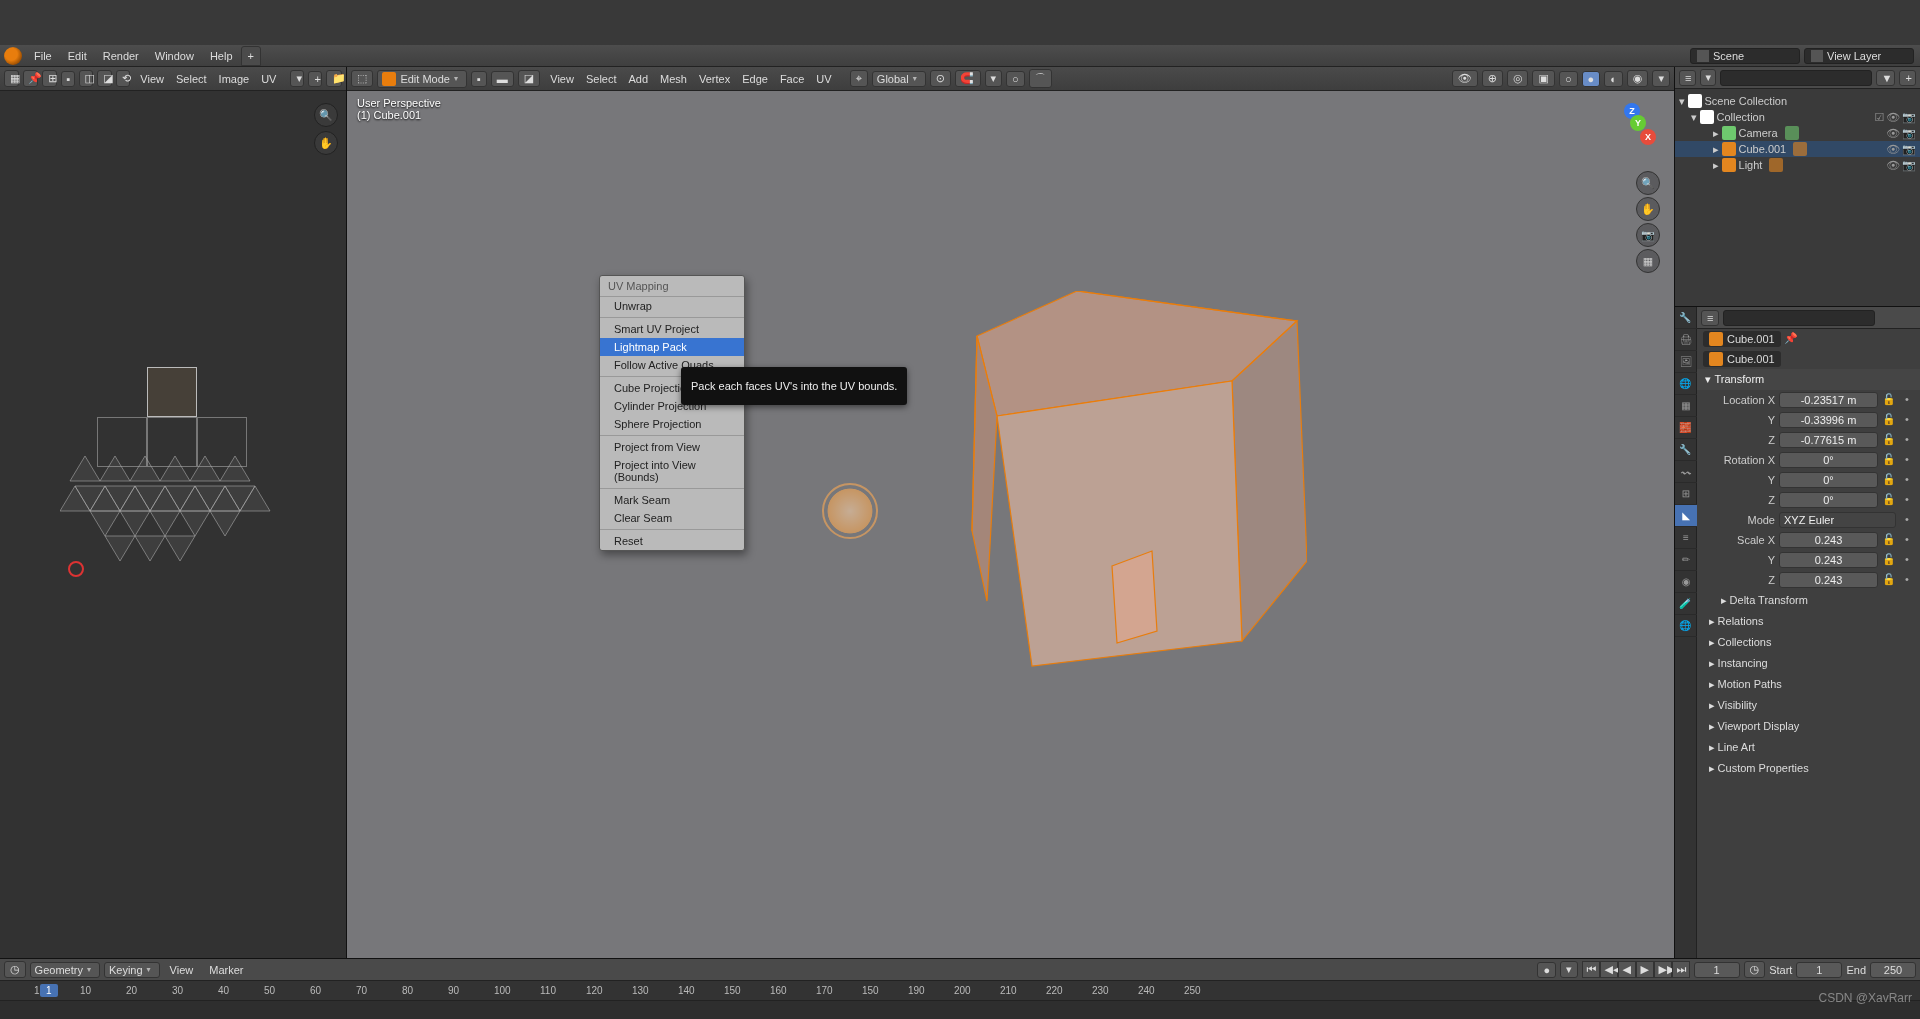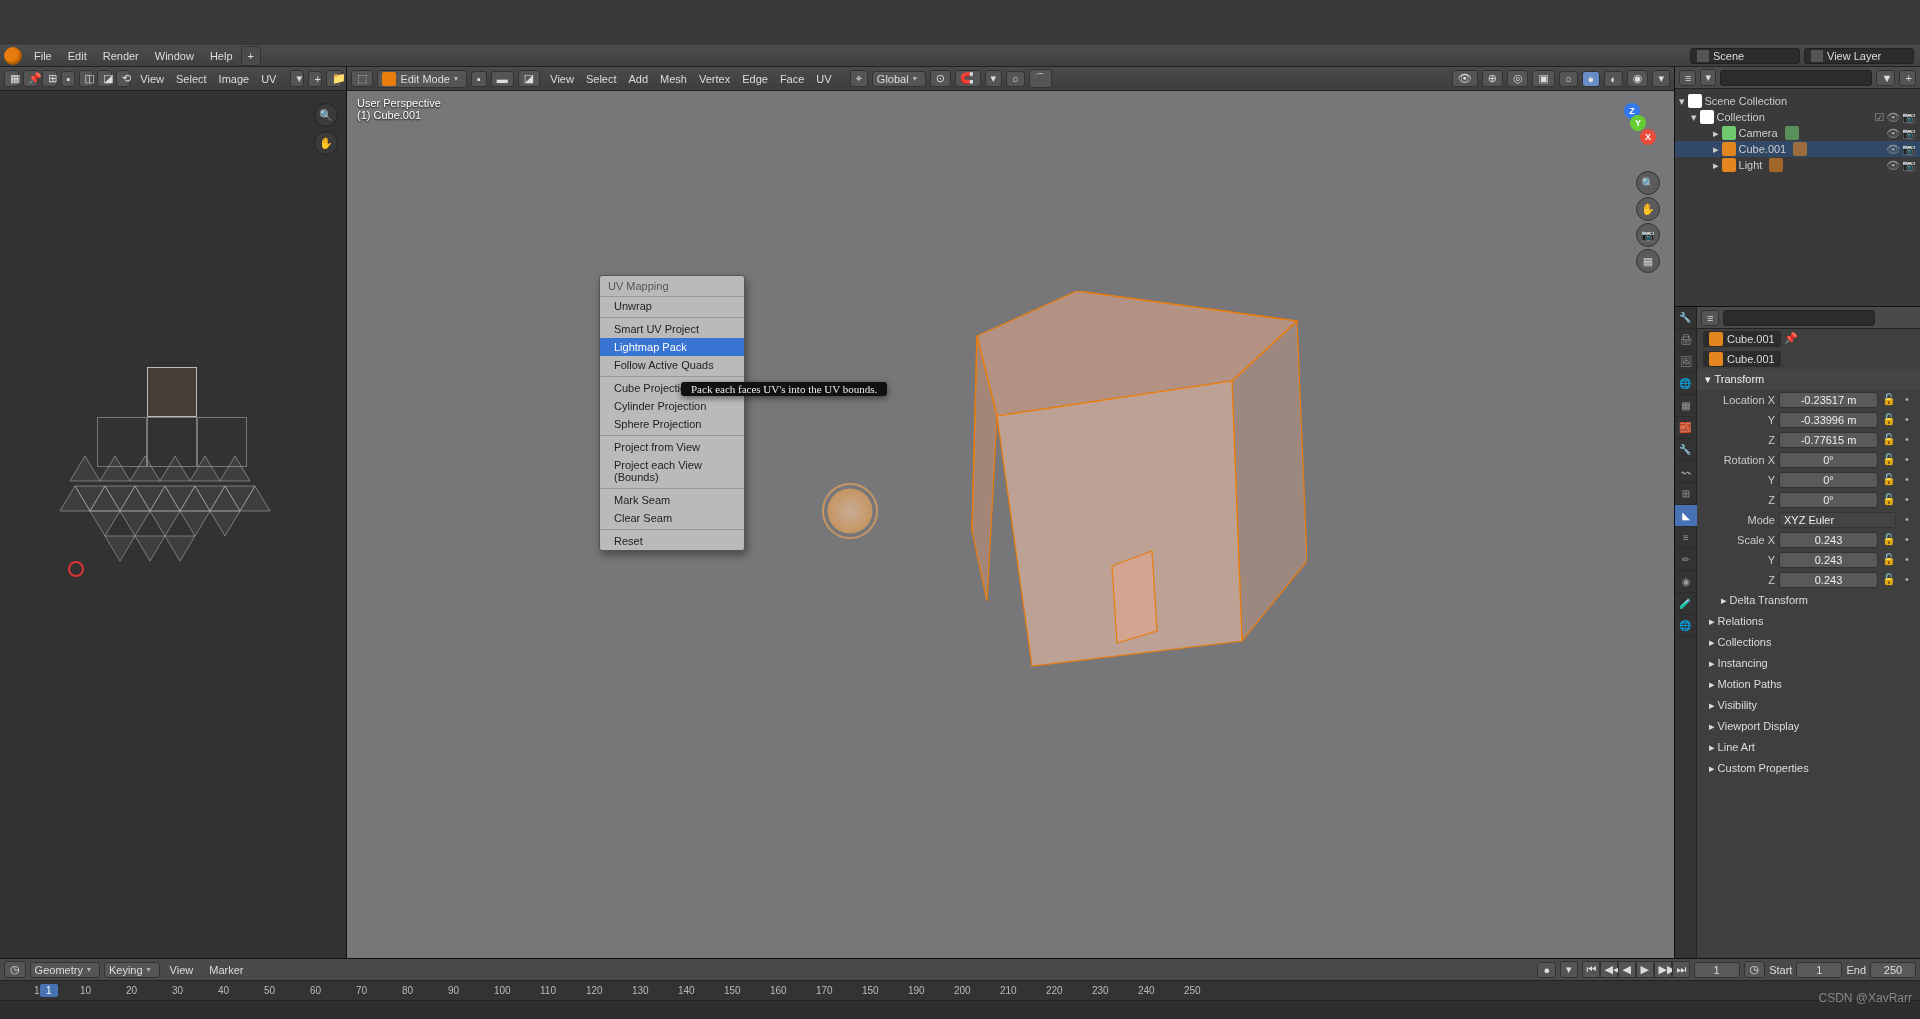--- a/index.html
+++ b/index.html
@@ -49,21 +49,21 @@
 .vp-round{position:absolute;right:14px;width:24px;height:24px;border-radius:50%;background:#5b5b5e;border:1px solid #333;color:#ccc;display:flex;align-items:center;justify-content:center;}
 
 .mesh3d{position:absolute;left:620px;top:200px;width:340px;height:380px;}
 
 
 .ctx-menu{position:absolute;left:252px;top:184px;width:146px;background:#bababa;border:1px solid #555;border-radius:3px;box-shadow:2px 4px 8px rgba(0,0,0,0.4);z-index:10;}
 .ctx-title{padding:4px 8px;color:#555;border-bottom:1px solid #999;}
 .ctx-item{padding:3px 14px;color:#222;}
 .ctx-item:hover,.ctx-item.hi{background:#3874d1;color:#fff;}
 .ctx-sep{height:1px;background:#999;margin:2px 0;}
-.tooltip{position:absolute;left:334px;top:291px;background:#111;color:#eee;padding:1px 10px;border-radius:3px;z-index:11;white-space:nowrap;box-shadow:0 2px 6px rgba(0,0,0,.5);font-family:Liberation Serif, serif;}
+.tooltip{position:absolute;left:334px;top:276px;background:#111;color:#eee;padding:13px 10px;border-radius:3px;z-index:11;white-space:nowrap;box-shadow:0 2px 6px rgba(0,0,0,.5);}
 
 
 .outliner{height:240px;background:#3a3a3a;border-bottom:1px solid #111;display:flex;flex-direction:column;}
 .out-header{height:22px;background:#4a4a4a;display:flex;align-items:center;gap:4px;padding:0 4px;border-bottom:1px solid #222;}
 .out-search{flex:1;background:#2c2c2c;border:1px solid #222;border-radius:3px;padding:1px 4px;color:#888;}
 .tree{flex:1;padding:4px 0;overflow:auto;}
 .tree-row{display:flex;align-items:center;padding:1px 4px;gap:3px;color:#ccc;}
 .tree-row.lvl1{padding-left:16px;} .tree-row.lvl2{padding-left:38px;}
 .tree-row.sel{background:#314966;}
 .tree-ico{width:14px;height:14px;border-radius:2px;}
@@ -247,21 +247,21 @@
             <div class="ctx-sep"></div>
             <div class="ctx-item">Smart UV Project</div>
             <div class="ctx-item hi">Lightmap Pack</div>
             <div class="ctx-item">Follow Active Quads</div>
             <div class="ctx-sep"></div>
             <div class="ctx-item">Cube Projection</div>
             <div class="ctx-item">Cylinder Projection</div>
             <div class="ctx-item">Sphere Projection</div>
             <div class="ctx-sep"></div>
             <div class="ctx-item">Project from View</div>
-            <div class="ctx-item">Project each View (Bounds)</div>
+            <div class="ctx-item">Project into View (Bounds)</div>
             <div class="ctx-sep"></div>
             <div class="ctx-item">Mark Seam</div>
             <div class="ctx-item">Clear Seam</div>
             <div class="ctx-sep"></div>
             <div class="ctx-item">Reset</div>
           </div>
       </div>
       <div class="tooltip">Pack each faces UV's into the UV bounds.</div>
 
       <div class="axis-gizmo">

